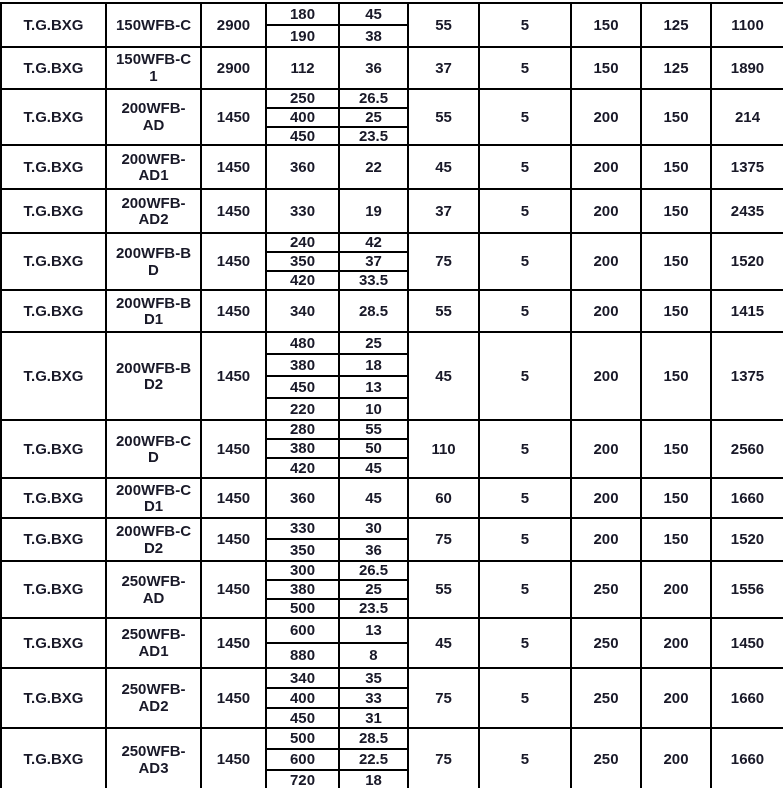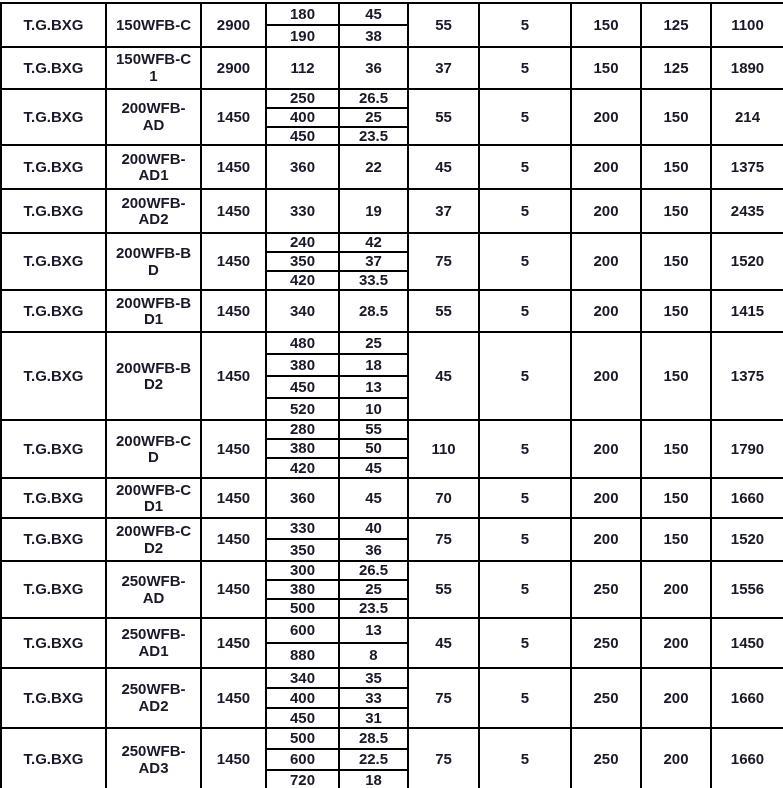--- a/index.html
+++ b/index.html
@@ -176,64 +176,64 @@
       </tr>
       <tr style="height: 22px;">
         <td rowspan="1" class="cell-flow">380</td>
         <td rowspan="1" class="cell-head">18</td>
       </tr>
       <tr style="height: 22px;">
         <td rowspan="1" class="cell-flow">450</td>
         <td rowspan="1" class="cell-head">13</td>
       </tr>
       <tr style="height: 22px;">
-        <td rowspan="1" class="cell-flow">520</td>
+        <td rowspan="1" class="cell-flow">220</td>
         <td rowspan="1" class="cell-head">10</td>
       </tr>
       <tr style="height: 19px;">
         <td rowspan="3" class="cell-brand">T.G.BXG</td>
         <td rowspan="3" class="cell-model">200WFB-C
 D</td>
         <td rowspan="3" class="cell-speed">1450</td>
         <td rowspan="1" class="cell-flow">280</td>
         <td rowspan="1" class="cell-head">55</td>
         <td rowspan="3" class="cell-power">110</td>
         <td rowspan="3" class="cell-col7">5</td>
         <td rowspan="3" class="cell-inlet">200</td>
         <td rowspan="3" class="cell-outlet">150</td>
-        <td rowspan="3" class="cell-weight">1790</td>
+        <td rowspan="3" class="cell-weight">2560</td>
       </tr>
       <tr style="height: 19px;">
         <td rowspan="1" class="cell-flow">380</td>
         <td rowspan="1" class="cell-head">50</td>
       </tr>
       <tr style="height: 20px;">
         <td rowspan="1" class="cell-flow">420</td>
         <td rowspan="1" class="cell-head">45</td>
       </tr>
       <tr style="height: 40px;">
         <td rowspan="1" class="cell-brand">T.G.BXG</td>
         <td rowspan="1" class="cell-model">200WFB-C
 D1</td>
         <td rowspan="1" class="cell-speed">1450</td>
         <td rowspan="1" class="cell-flow">360</td>
         <td rowspan="1" class="cell-head">45</td>
-        <td rowspan="1" class="cell-power">70</td>
+        <td rowspan="1" class="cell-power">60</td>
         <td rowspan="1" class="cell-col7">5</td>
         <td rowspan="1" class="cell-inlet">200</td>
         <td rowspan="1" class="cell-outlet">150</td>
         <td rowspan="1" class="cell-weight">1660</td>
       </tr>
       <tr style="height: 21px;">
         <td rowspan="2" class="cell-brand">T.G.BXG</td>
         <td rowspan="2" class="cell-model">200WFB-C
 D2</td>
         <td rowspan="2" class="cell-speed">1450</td>
         <td rowspan="1" class="cell-flow">330</td>
-        <td rowspan="1" class="cell-head">40</td>
+        <td rowspan="1" class="cell-head">30</td>
         <td rowspan="2" class="cell-power">75</td>
         <td rowspan="2" class="cell-col7">5</td>
         <td rowspan="2" class="cell-inlet">200</td>
         <td rowspan="2" class="cell-outlet">150</td>
         <td rowspan="2" class="cell-weight">1520</td>
       </tr>
       <tr style="height: 22px;">
         <td rowspan="1" class="cell-flow">350</td>
         <td rowspan="1" class="cell-head">36</td>
       </tr>

